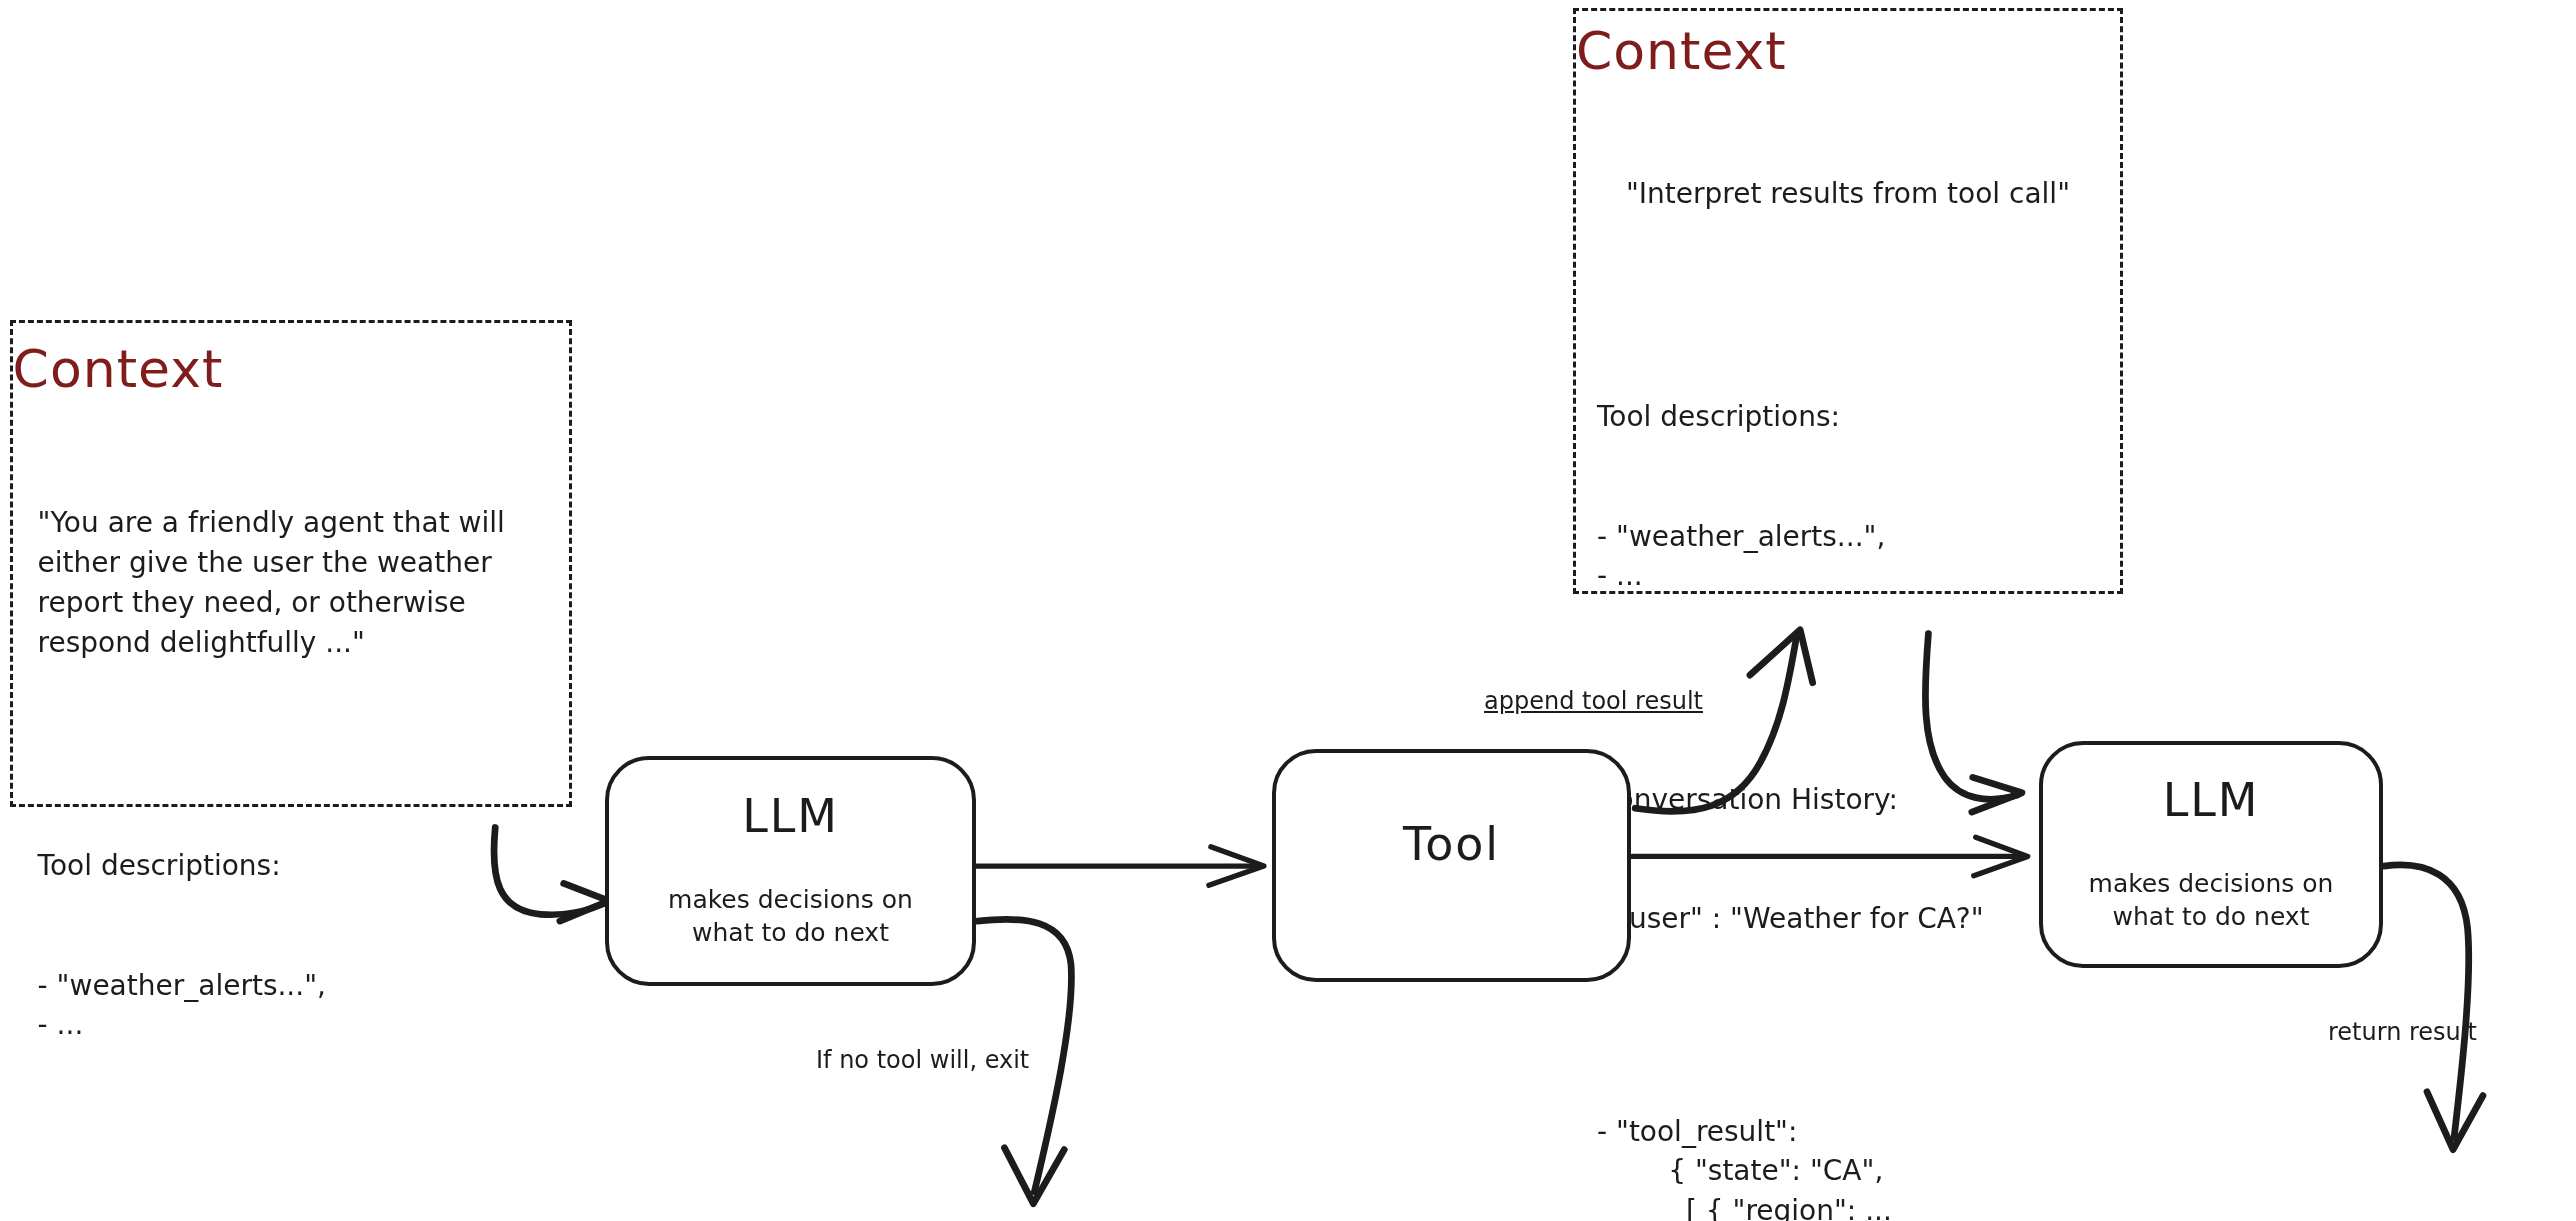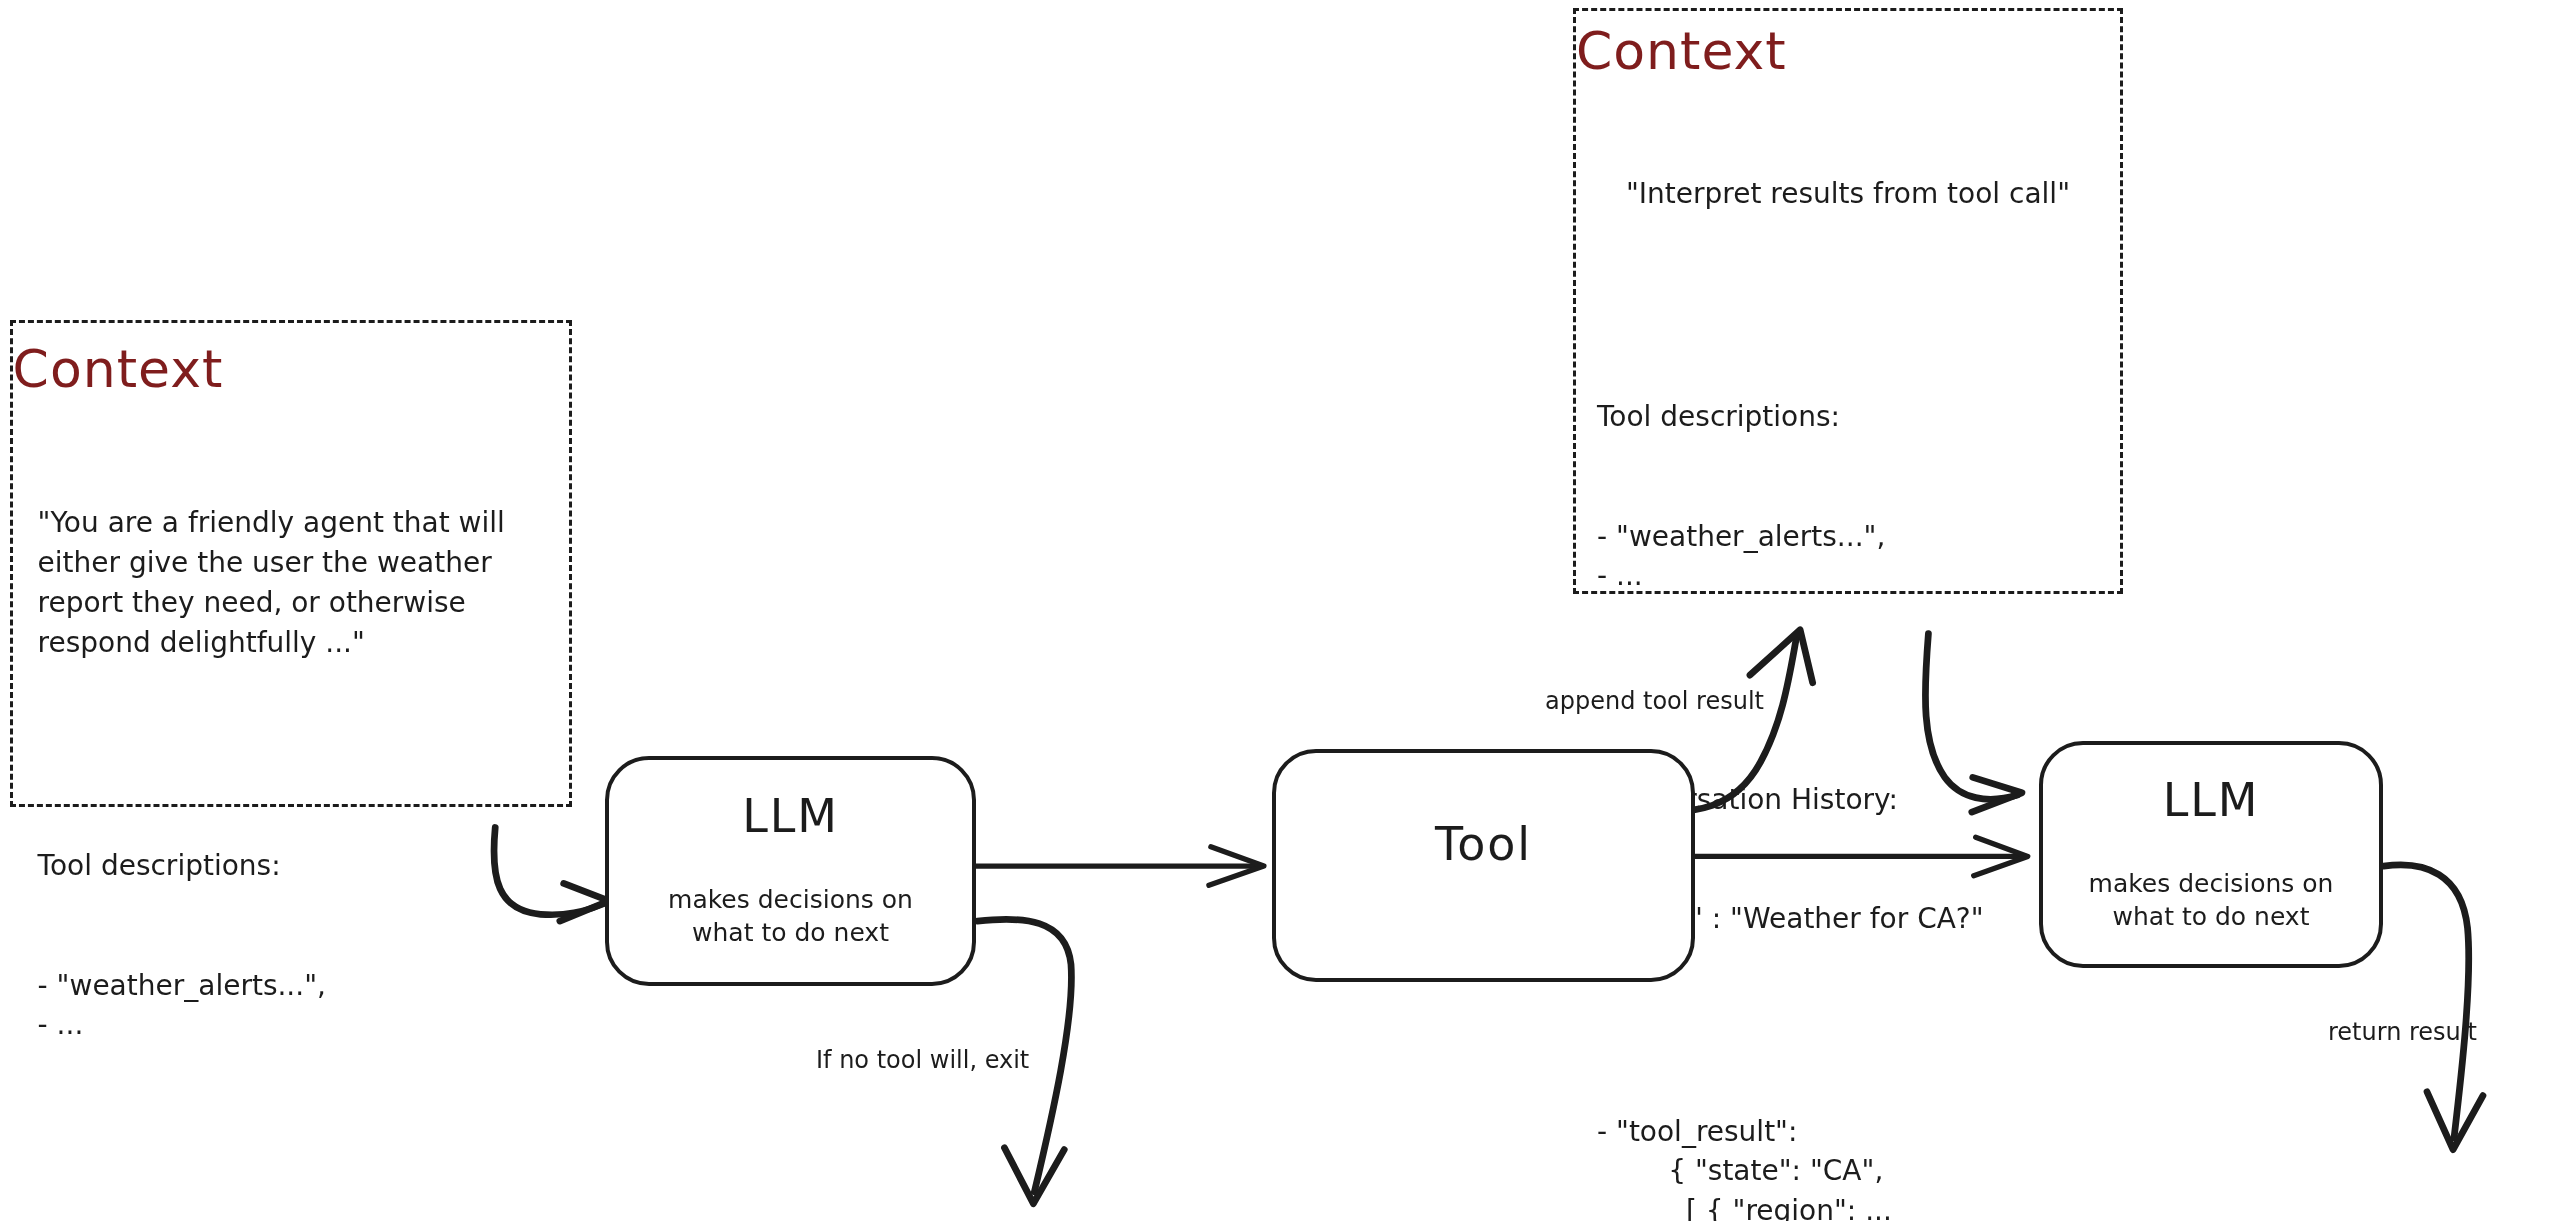--- a/index.html
+++ b/index.html
@@ -173,30 +173,30 @@
            ...]}</p>
     </div>
   </div>
 
   <div class="node" style="left:605px;top:756px;width:371px;height:230px;">
     <div class="node-title">LLM</div>
     <div class="node-sub">makes decisions on
 what to do next</div>
   </div>
 
-  <div class="node" style="left:1272px;top:749px;width:423px;height:233px;">
+  <div class="node" style="left:1272px;top:749px;width:359px;height:233px;">
     <div class="node-title">Tool</div>
   </div>
 
   <div class="node" style="left:2039px;top:741px;width:344px;height:227px;">
     <div class="node-title">LLM</div>
     <div class="node-sub">makes decisions on
 what to do next</div>
   </div>
 
   <div class="edge-label" style="left:816px;top:1048px;">If no tool will, exit</div>
 
-  <div class="edge-label" style="left:1545px;top:689px;">append tool result</div>
+  <div class="edge-label" style="left:1484px;top:689px;text-decoration:underline;">append tool result</div>
 
   <div class="edge-label" style="left:2328px;top:1020px;text-align:right;">return result</div>
 
 </div>
 
 
 </body></html>

